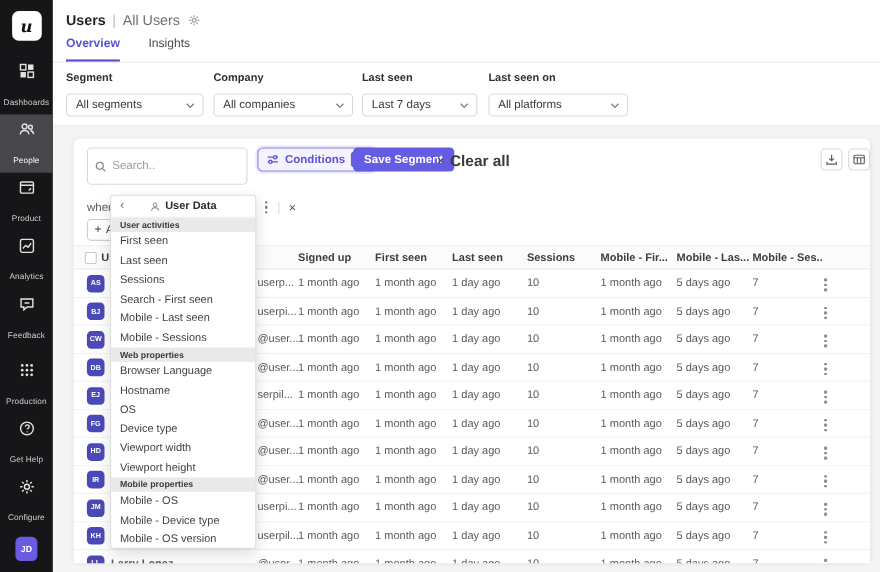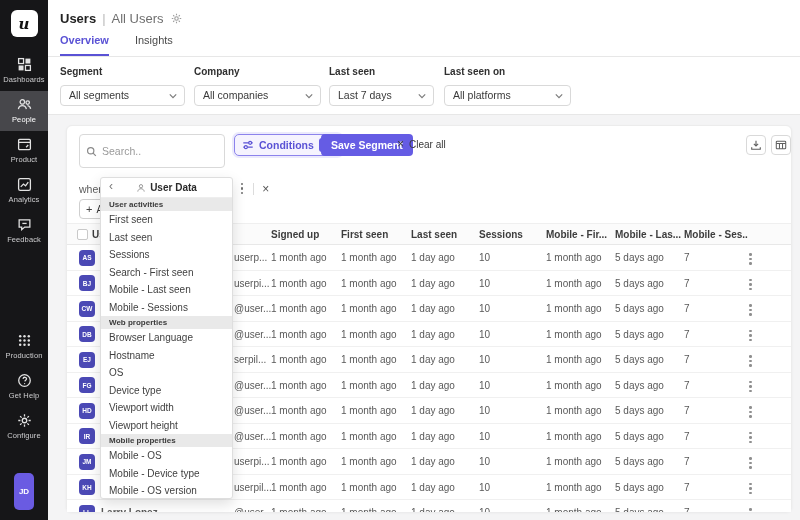--- a/index.html
+++ b/index.html
@@ -12,25 +12,25 @@
   svg{display:block;}
 
   
   .sidebar{position:absolute;left:0;top:0;width:48px;height:520px;background:var(--sidebar-bg);z-index:50;}
   .logo{width:27px;height:27px;background:#fff;border-radius:6px;margin:10px auto 14px;display:flex;align-items:center;justify-content:center;
         font-family:"DejaVu Serif",serif;font-style:italic;font-weight:bold;font-size:15px;color:#111;cursor:pointer;}
   .nav-item{display:flex;flex-direction:column;align-items:center;padding:6px 0 7px;cursor:pointer;}
   .nav-item.active{background:var(--sidebar-active);}
   .nav-icon{width:15px;height:15px;color:#E2E2E2;}
   .nav-icon svg{width:15px;height:15px;}
-  .nav-label{font-size:7.5px;color:#CDCDCF;margin-top:3px;letter-spacing:.1px;}
+  .nav-label{font-size:7.5px;color:#CDCDCF;margin-top:16px;letter-spacing:.1px;}
   .nav-item.active .nav-label{color:#fff;}
   .nav-bottom{position:absolute;bottom:6px;left:0;right:0;}
-  .user-avatar{width:20px;height:37px;border-radius:5px;background:#6A5BE2;color:#fff;font-size:8px;font-weight:bold;
-               display:flex;align-items:center;justify-content:center;margin:26px auto 4px;cursor:pointer;}
+  .user-avatar{width:20px;height:22px;border-radius:5px;background:#6A5BE2;color:#fff;font-size:8px;font-weight:bold;
+               display:flex;align-items:center;justify-content:center;margin:6px auto 4px;cursor:pointer;}
 
   
   .main{position:absolute;left:48px;top:0;right:0;height:520px;background:var(--page-bg);}
   .topbar{position:absolute;left:0;top:0;right:0;height:57px;background:#fff;border-bottom:1px solid var(--border);}
   .page-title{position:absolute;left:12px;top:11px;font-size:13px;display:flex;align-items:center;gap:6px;}
   .page-title .t-main{font-weight:bold;color:#232323;}
   .page-title .t-sep{color:#B9B9B9;font-weight:300;}
   .page-title .t-sub{color:#6F6F6F;}
   .gear-sm{width:11px;height:11px;color:#9C9C9C;margin-left:1px;}
   .gear-sm svg{width:11px;height:11px;}
@@ -60,21 +60,21 @@
         padding:0 7px;cursor:pointer;}
   .btn-conditions .lbl{font-size:10.5px;font-weight:bold;color:var(--accent-dark);}
   .btn-conditions .cbadge{min-width:15px;height:14px;border-radius:3px;background:var(--accent);color:#fff;
         font-size:9px;font-weight:bold;display:flex;align-items:center;justify-content:center;padding:0 3px;}
   .cond-ic{color:var(--accent-dark);}
 
   .btn-save{position:absolute;left:254px;top:8px;height:22px;border:none;border-radius:4px;background:var(--accent);
         color:#fff;font-size:10.5px;font-weight:bold;padding:0 10px;cursor:pointer;font-family:inherit;}
   .clear-all{position:absolute;left:330px;top:12px;display:flex;align-items:center;gap:5px;cursor:pointer;}
   .clear-all .x{font-size:12px;color:#3F3F3F;line-height:1;}
-  .clear-all .lbl{font-size:10px;font-weight:normal;color:#3A3A3A;}
+  .clear-all .lbl{font-size:14px;font-weight:bold;color:#3A3A3A;}
 
   .icon-btn{position:absolute;top:9px;width:20px;height:20px;border:1px solid #D9D9D9;border-radius:4px;background:#fff;
         display:flex;align-items:center;justify-content:center;color:#5E5E5E;cursor:pointer;}
   .ib-download{left:679px;} .ib-columns{left:704px;}
 
   .where-row{position:absolute;left:12px;top:52px;display:flex;align-items:center;}
   .where-lbl{font-size:10.5px;color:#5C5C5C;margin-right:8px;}
   .where-select{position:relative;width:98px;height:21px;border:1px solid #B4ABF2;border-radius:4px;background:#fff;
         font-size:10.5px;color:#9A9A9A;line-height:19px;padding:0 18px 0 8px;cursor:pointer;}
   .where-select .chev{position:absolute;right:6px;top:7px;color:#7C7C7C;}

